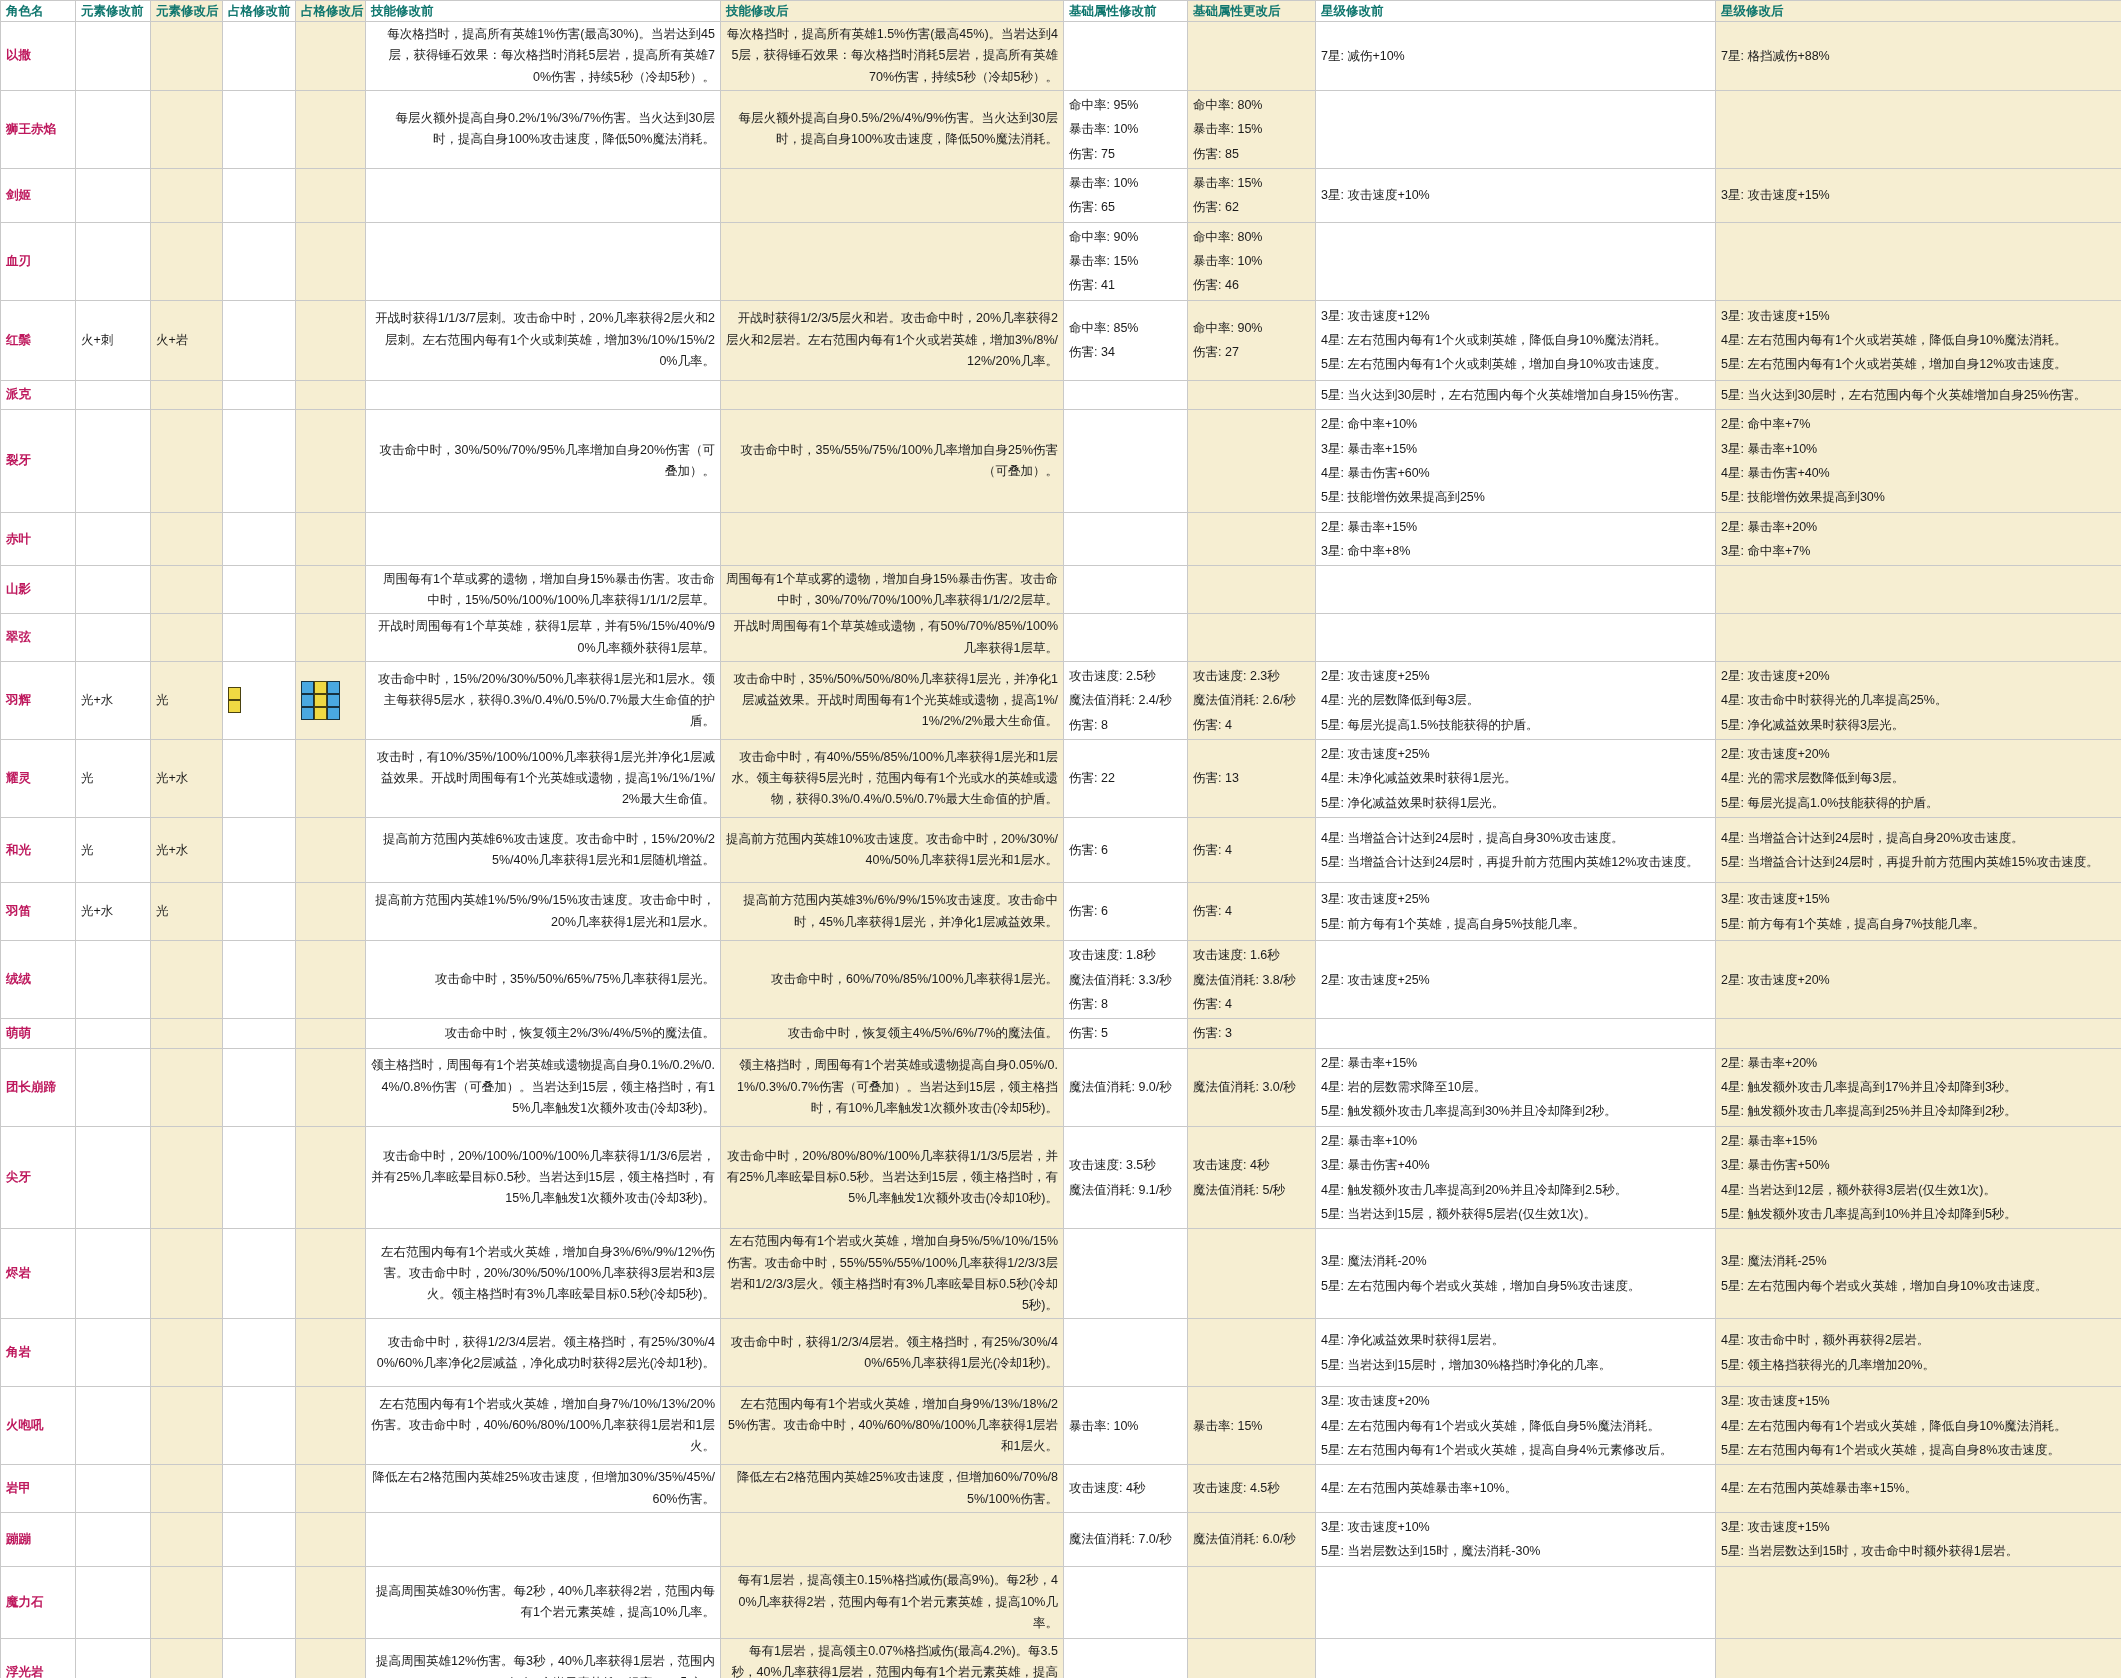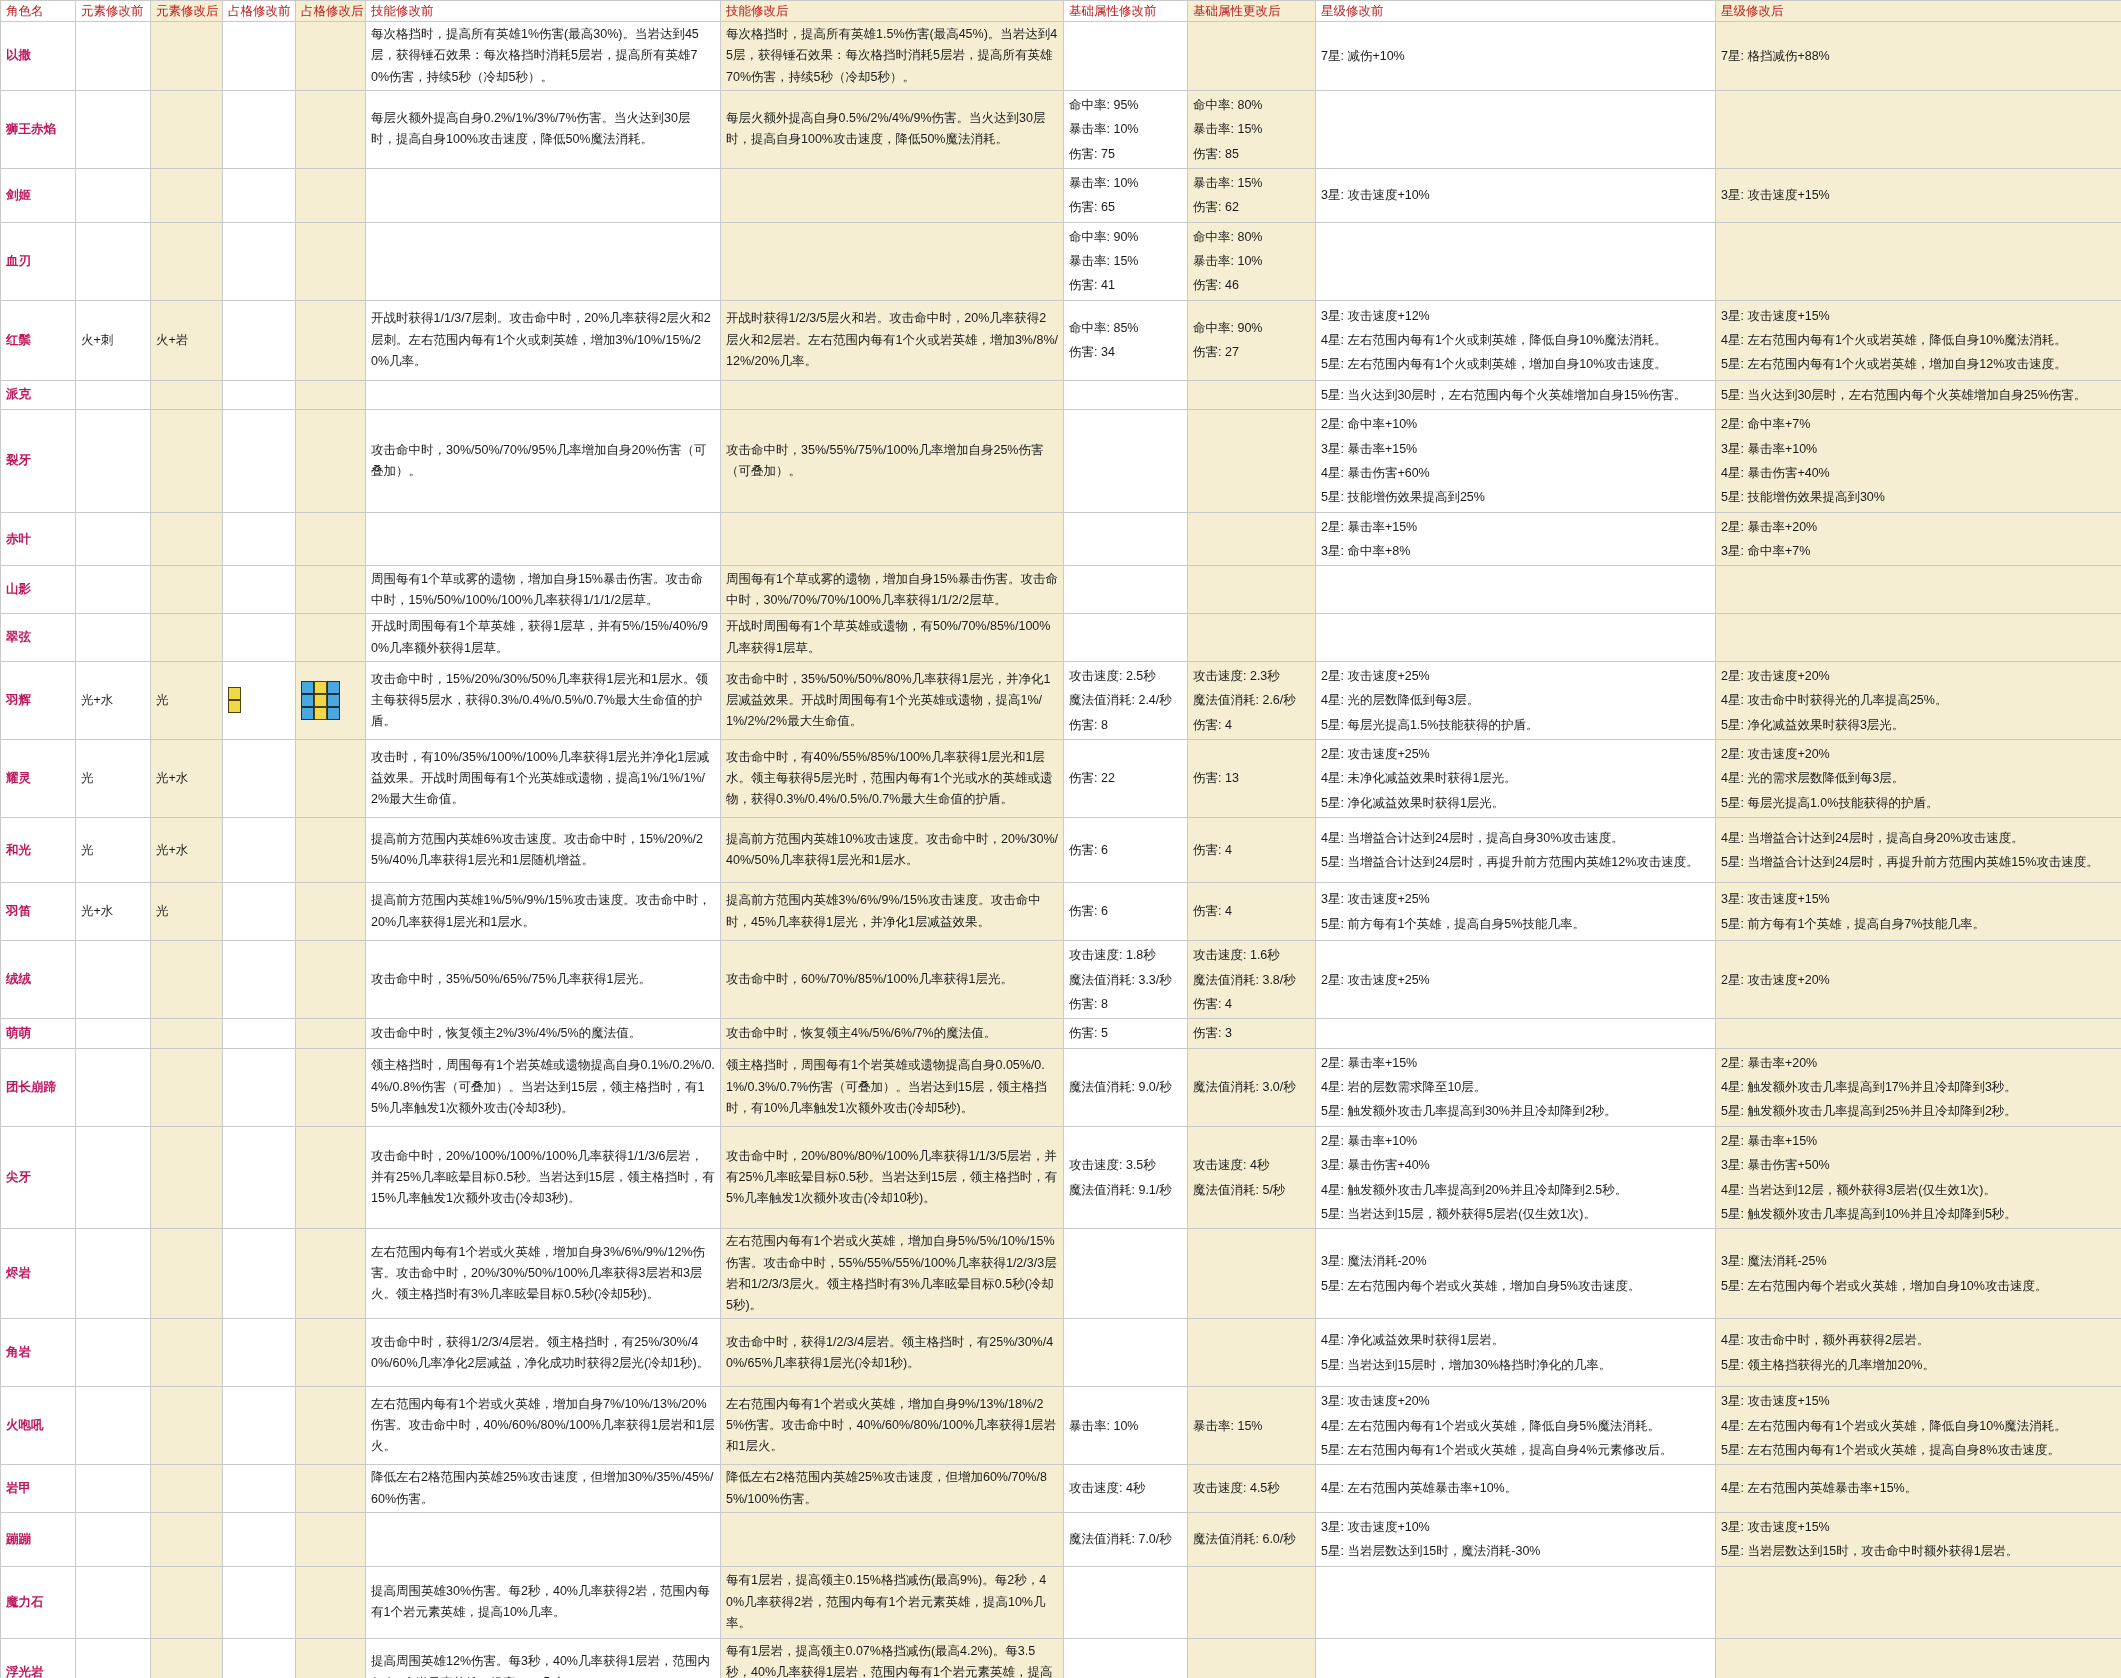--- a/index.html
+++ b/index.html
@@ -1,23 +1,23 @@
 <!DOCTYPE html>
 <html><head>
 <meta charset="utf-8">
 <style>
   html,body{margin:0;padding:0;background:#fff;}
   body{font-family:"Liberation Sans","DejaVu Sans",sans-serif;color:#1a1a1a;}
   table{border-collapse:collapse;table-layout:fixed;width:2121px;}
   th,td{border:1px solid #c9c9c9;vertical-align:middle;text-align:left;
         padding:2px 5px;font-size:12.5px;overflow:hidden;word-break:break-all;}
-  th{font-weight:normal;color:#b91c1c;height:18px;padding:1px 5px;white-space:nowrap;}
+  th{font-weight:bold;color:#0f766e;height:18px;padding:1px 5px;white-space:nowrap;}
   td.after,th.after{background:#f6eed2;}
   td.name{font-weight:bold;color:#be185d;}
-  td.skill{line-height:1.7;}
+  td.skill{line-height:1.7;text-align:right;}
   .line{line-height:1.95;}
   .gicon{display:inline-block;vertical-align:middle;}
   .grow{display:flex;height:13px;}
   .gcell{width:13px;height:13px;box-sizing:border-box;}
   .gcell.B{background:#4aa8e0;border:1px solid #17313f;}
   .gcell.Y{background:#f0d943;border:1px solid #4a4210;}
 </style>
 </head>
 <body>
 

